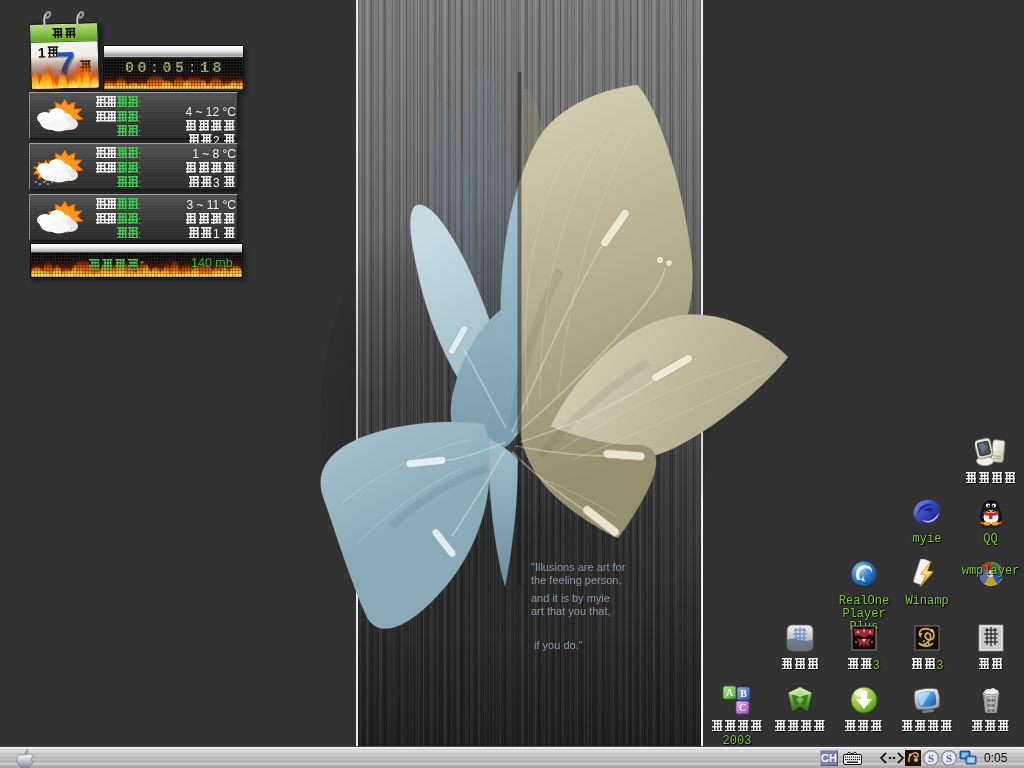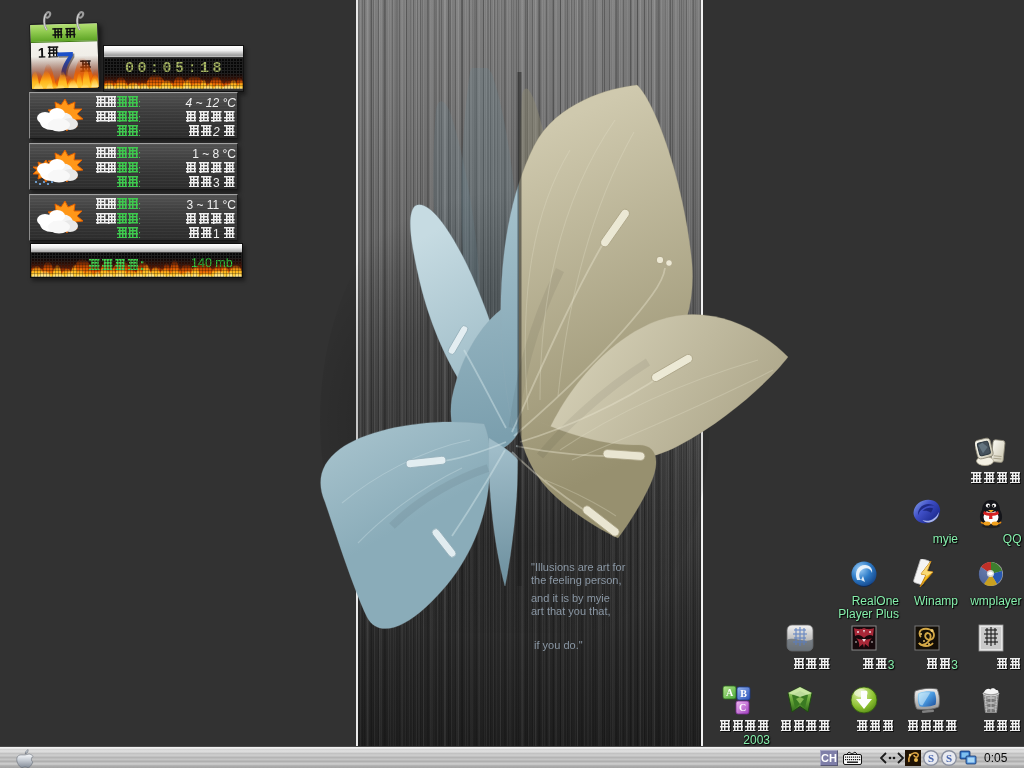--- a/index.html
+++ b/index.html
@@ -23,21 +23,21 @@
 .qgap{height:5px;}
 .qgap2{height:21px;}
 
 .hz{display:inline-block;position:static !important;background-repeat:no-repeat;}
 .hz12{width:10.5px;height:11px;margin:0 1.2px;
 background-image:linear-gradient(var(--c),var(--c)),linear-gradient(var(--c),var(--c)),linear-gradient(var(--c),var(--c)),linear-gradient(var(--c),var(--c)),linear-gradient(var(--c),var(--c)),linear-gradient(var(--c),var(--c)),linear-gradient(var(--c),var(--c));
 background-size:10.5px 1.5px,7.5px 1.5px,10.5px 1.5px,10.5px 1.5px,1.5px 11px,1.5px 9px,1.5px 9px;
 background-position:0 0,1.5px 3.1px,0 6.3px,0 9.5px,1.7px 0,4.8px 1px,8px 1px;}
 .wlab .hz{width:10px;margin:0 0.35px;}
 
-.lab{color:#86efac;font-size:12px;text-align:right;text-shadow:1px 1px 1px #000,0 0 2px #000;}
+.lab{color:#84cc16;font-size:12px;text-align:center;text-shadow:1px 1px 1px #000,0 0 2px #000;font-family:Liberation Mono, monospace;}
 .lab .hz{filter:drop-shadow(1px 1px 0 rgba(0,0,0,.75));}
 
 #tb{left:0;top:746px;width:1024px;height:22px;
 background:
  repeating-linear-gradient(180deg, rgba(255,255,255,.14) 0 1px, rgba(255,255,255,0) 1px 2px, rgba(0,0,0,.06) 2px 3px, rgba(255,255,255,0) 3px 4px),
  linear-gradient(180deg,#f2f2f2 0,#dedede 3px,#c2c2c2 9px,#b8b8b8 14px,#c8c8c8 18px,#8e8e8e 21px,#7a7a7a 22px);
 border-top:1px solid #4a4a4a;}
 #tb .tray{font-size:12px;color:#111;}
 
 
@@ -355,21 +355,21 @@
             <ellipse cx="38" cy="29" rx="8" ry="6" fill="#e8e8e8"></ellipse>
             <ellipse cx="27" cy="30" rx="11" ry="6.5" fill="#f8f8f8"></ellipse>
           </g>
         </svg>
       </div>
       <div class="wlab" style="left:24px;top:3px;width:84px;">
         <div style="position:static"><span class="hz hz12 hzw"></span><span class="hz hz12 hzw"></span><span class="hz hz12 hzg"></span><span class="hz hz12 hzg"></span><span class="gtx">:</span></div>
         <div style="position:static"><span class="hz hz12 hzw"></span><span class="hz hz12 hzw"></span><span class="hz hz12 hzg"></span><span class="hz hz12 hzg"></span><span class="gtx">:</span></div>
         <div style="position:static"><span class="hz hz12 hzg"></span><span class="hz hz12 hzg"></span><span class="gtx">:</span></div>
       </div>
-      <div class="wval" style="left:130px;top:3px;width:76px;font-style:italic;">
+      <div class="wval" style="left:130px;top:12px;width:76px;">
         <div style="position:static">4 ~ 12 °C</div>
         <div style="position:static"><span class="hz hz12 hzw"></span><span class="hz hz12 hzw"></span><span class="hz hz12 hzw"></span><span class="hz hz12 hzw"></span></div>
         <div style="position:static"><span class="hz hz12 hzw"></span><span class="hz hz12 hzw"></span>2 <span class="hz hz12 hzw"></span></div>
       </div>
     </div>
     <div class="wpan" style="left:29px;top:143px;width:207px;height:45px;">
       <div style="left:2px;top:2px;">
         <svg width="54" height="40" viewBox="0 0 54 40">
           <path d="M33,4 L36,10 L43,7 L42,14 L50,14 L45,19 L51,24 L43,25 L45,32 L37,29 L35,36 L31,30 L25,34 L25,26 L17,27 L22,20 L16,15 L24,14 L23,7 L29,10 Z" fill="#ff9718" stroke="#e05f00" stroke-width="1"></path>
           <path d="M14,14 L16,18 L21,16 L20,21 L26,21 L22,24 L26,28 L20,28 L21,33 L16,31 L14,36 L11,31 L6,33 L7,28 L1,28 L5,24 L1,21 L7,21 L6,16 L11,18 Z" fill="#ff9718" stroke="#e05f00" stroke-width="1"></path>
@@ -624,21 +624,21 @@
         <circle cx="16" cy="15" r="12" fill="url(#wg)"></circle>
         <path d="M16,15 L6,8 A12,12 0 0,1 16,3 Z" fill="#c03028"></path>
         <path d="M16,15 L16,3 A12,12 0 0,1 27,12 Z" fill="#3e7e2e"></path>
         <path d="M16,15 L27,12 A12,12 0 0,1 22,25 Z" fill="#2858b0"></path>
         <path d="M16,15 L22,25 A12,12 0 0,1 9,25 Z" fill="#c8a020"></path>
         <path d="M16,15 L9,25 A12,12 0 0,1 6,8 Z" fill="#28448c" opacity="0.7"></path>
         <circle cx="15.5" cy="14.5" r="3.6" fill="#e8e8e8" opacity="0.85"></circle>
         <path d="M13,14.5 C13.7,12.3 17.3,12.3 18,14.5 C17.3,16.7 13.7,16.7 13,14.5 Z" fill="#fff"></path>
       </svg>
     </div>
-    <div class="lab" style="left:959.5px;top:595px;width:62px;line-height:13px;">wmplayer</div>
+    <div class="lab" style="left:959.5px;top:565px;width:62px;line-height:13px;">wmplayer</div>
     <div style="left:784px;top:622px;width:32px;height:32px;">
       <svg width="32" height="32" viewBox="0 0 32 32">
         <defs>
           <linearGradient id="db" x1="0" y1="0" x2="0" y2="1">
             <stop offset="0" stop-color="#f2f2f2"></stop>
             <stop offset="0.5" stop-color="#c2c2c2"></stop>
             <stop offset="1" stop-color="#8e8e8e"></stop>
           </linearGradient>
         </defs>
         <rect x="3" y="3" width="26" height="26" rx="5" fill="url(#db)" stroke="#6a6a6a" stroke-width="0.8"></rect>

